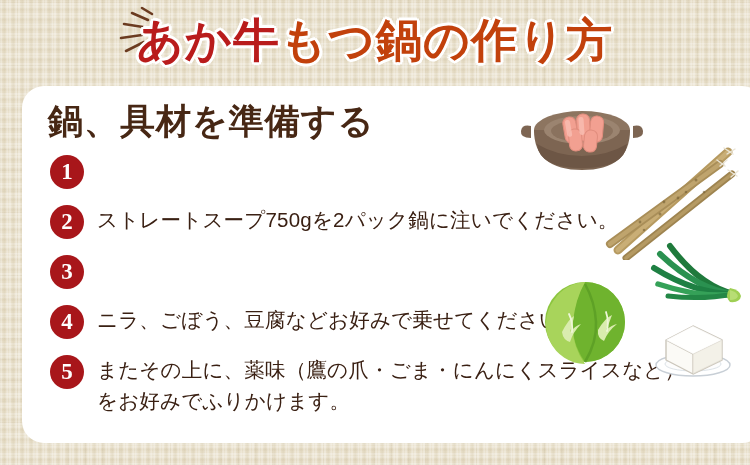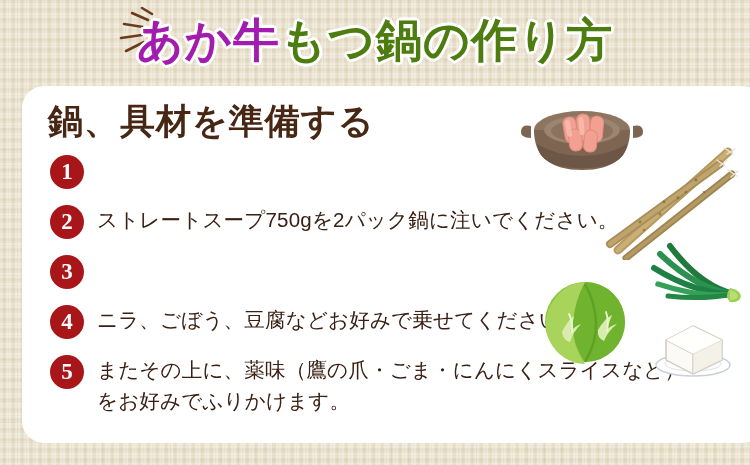--- a/index.html
+++ b/index.html
@@ -78,22 +78,22 @@
     font-size: 46px;
     letter-spacing: 1px;
     line-height: 60px;
     white-space: nowrap;
     color: #4a2a16;
     text-shadow:
       2px 0 0 #fff, -2px 0 0 #fff, 0 2px 0 #fff, 0 -2px 0 #fff,
       2px 2px 0 #fff, -2px 2px 0 #fff, 2px -2px 0 #fff, -2px -2px 0 #fff,
       3px 0 0 #fff, -3px 0 0 #fff, 0 3px 0 #fff, 0 -3px 0 #fff;
   }
-  #title-text .red { color: #a21caf; }
-  #title-text .brown { color: #4d7c0f; }
+  #title-text .red { color: #b91c1c; }
+  #title-text .brown { color: #c2410c; }
 
   #sparkle {
     position: absolute;
     left: 108px;
     top: 6px;
     width: 62px;
     height: 54px;
   }
 
   

